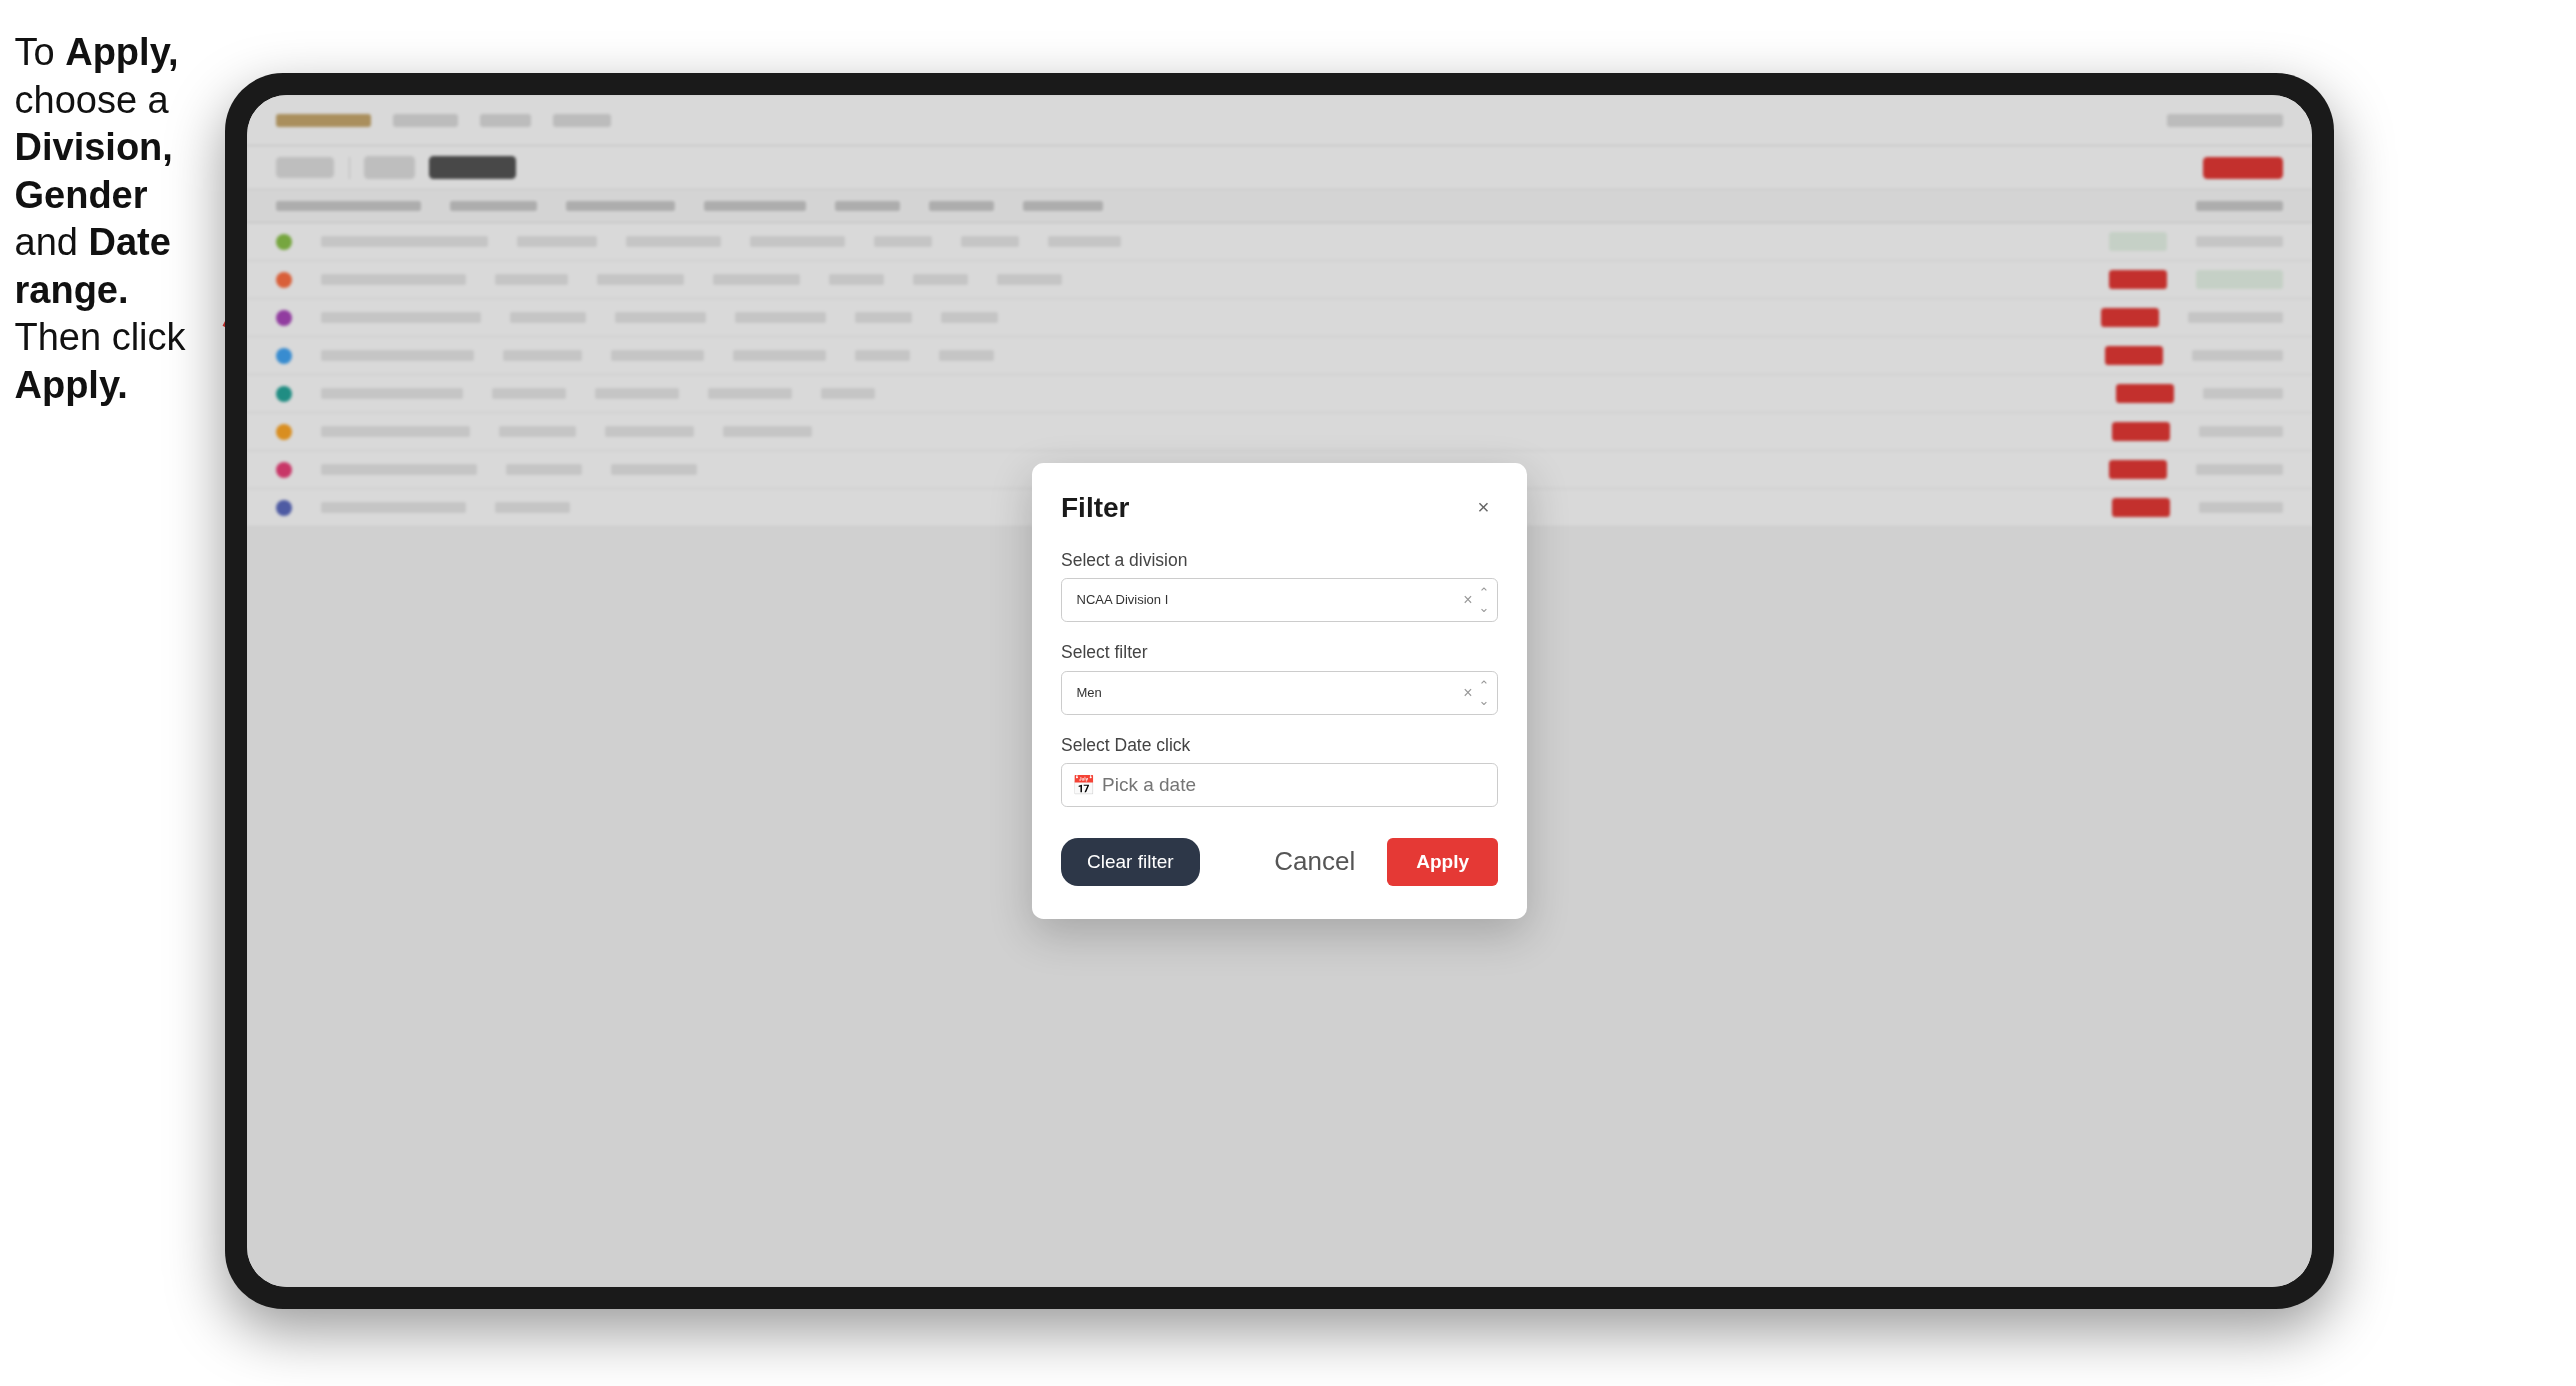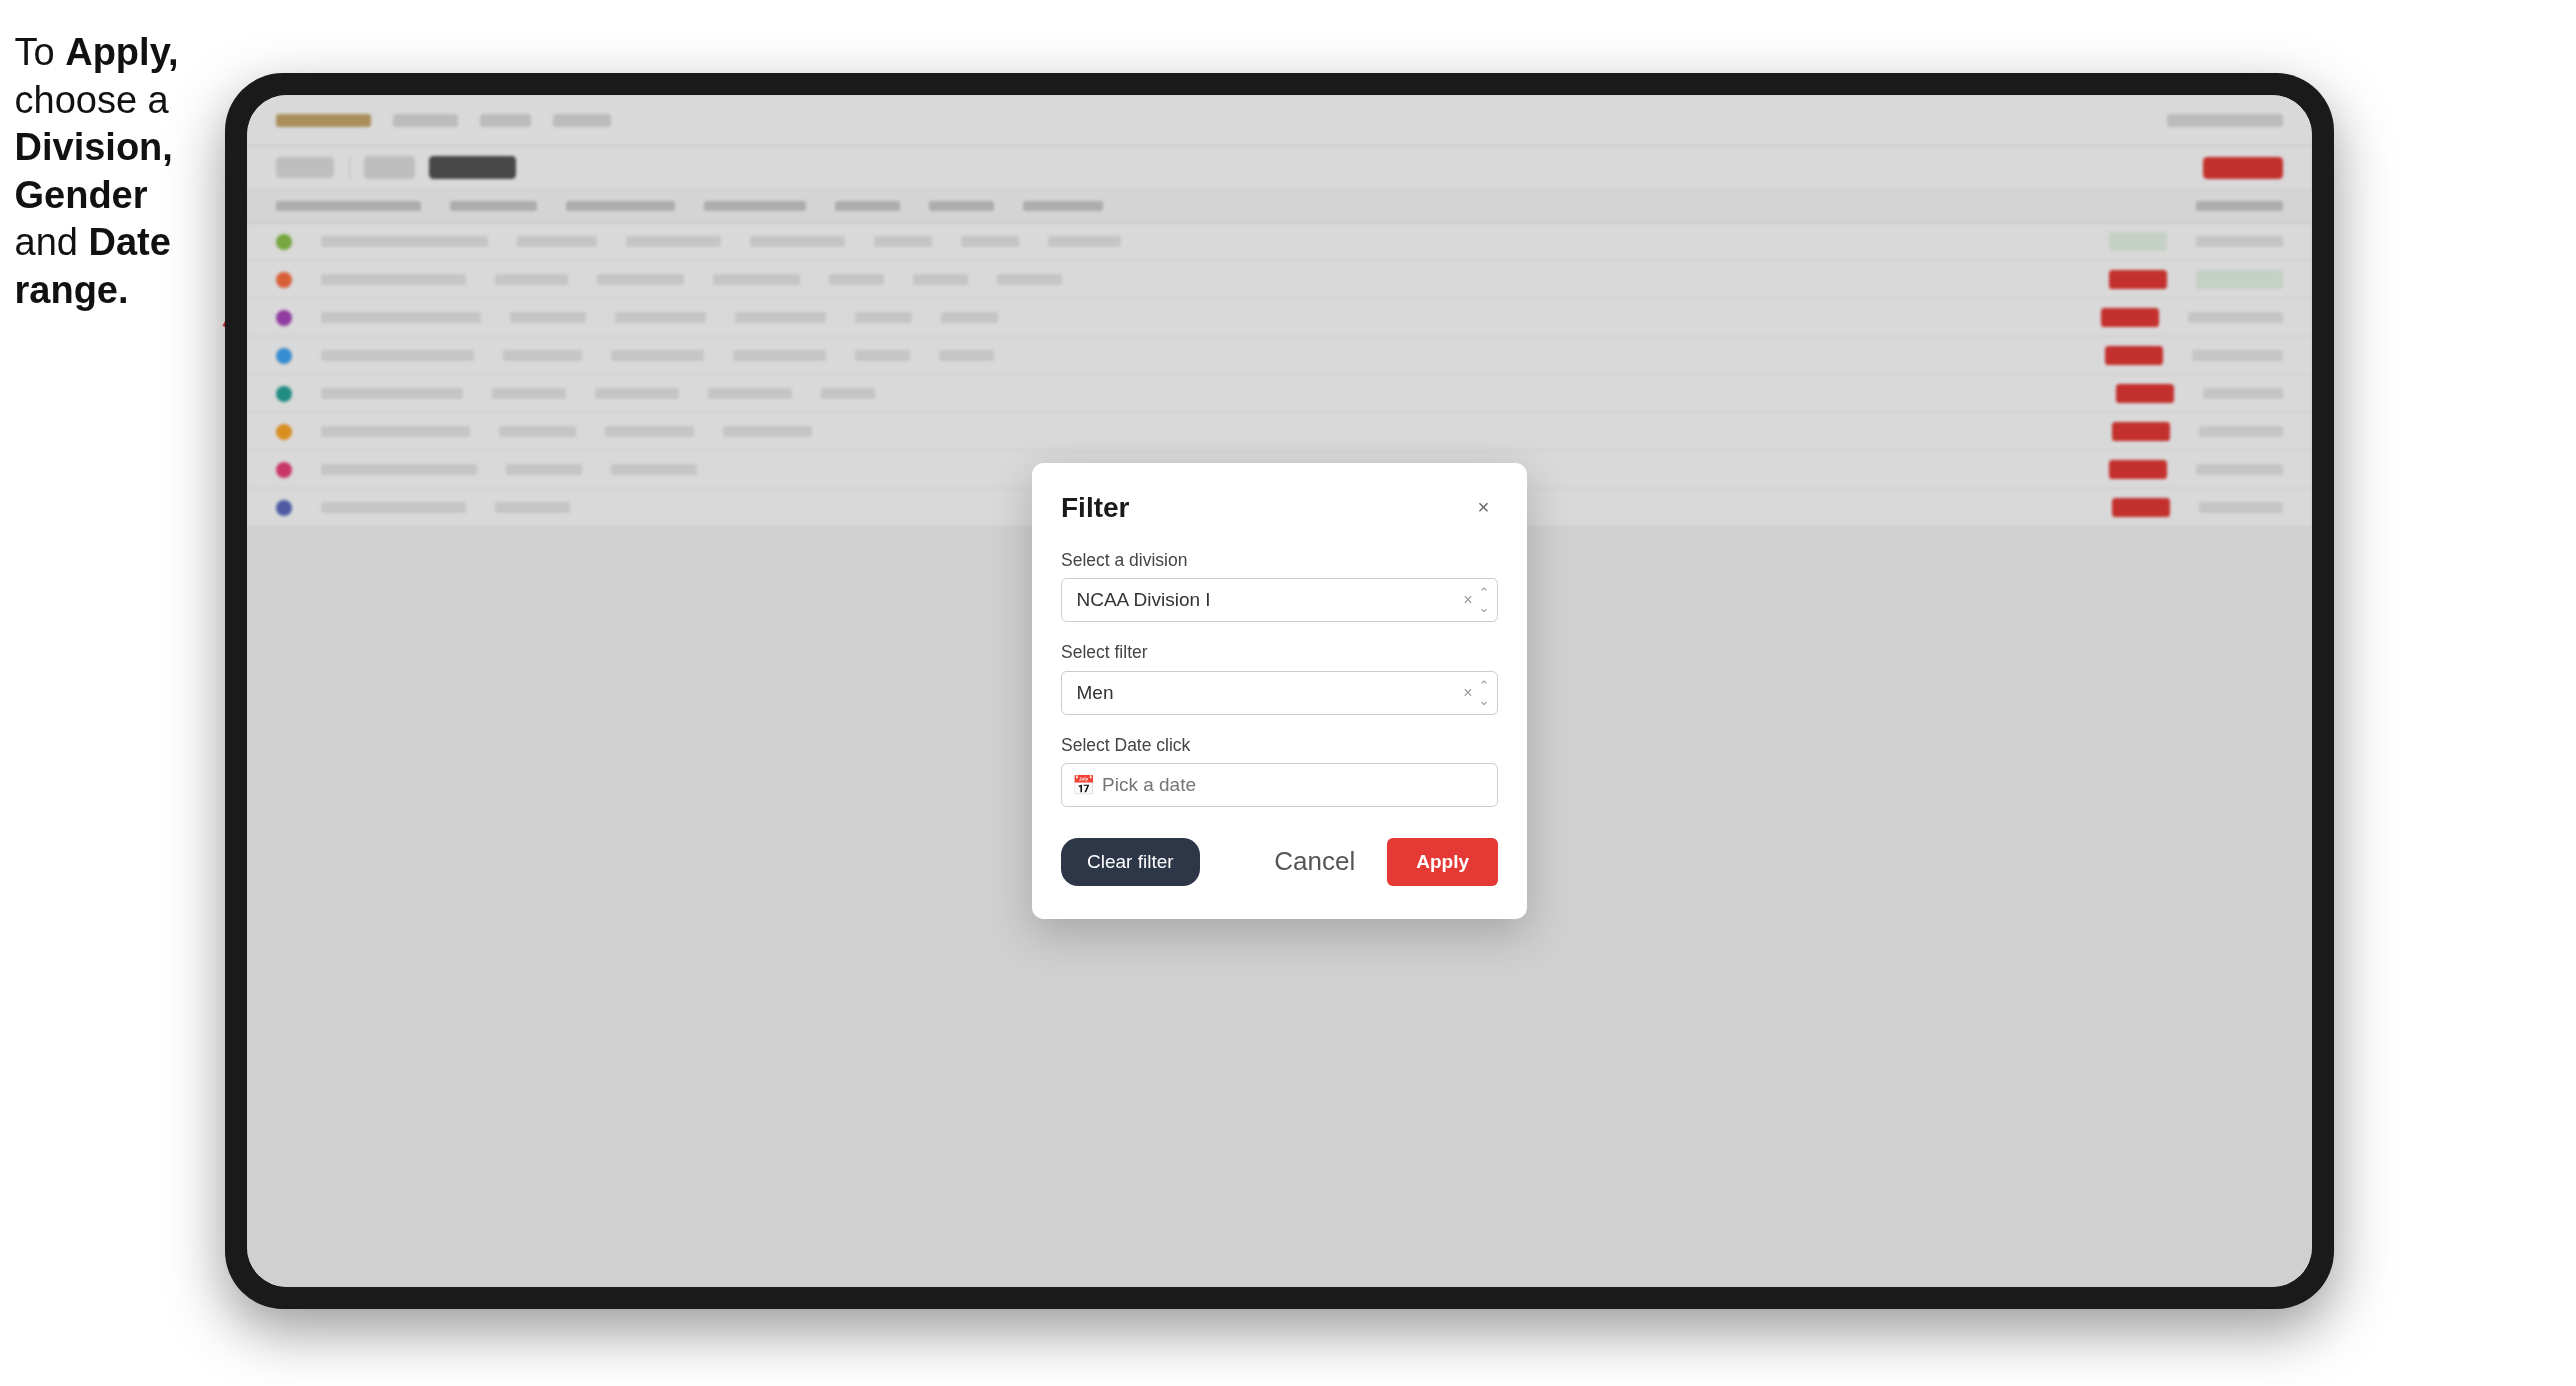--- a/index.html
+++ b/index.html
@@ -201,21 +201,21 @@
     .select-wrapper {
       position: relative;
     }
 
     .form-select {
       width: 100%;
       height: 44px;
       border: 0.7px solid #ccc;
       border-radius: 5.8px;
       padding: 0 51px 0 14.5px;
-      font-size: 19px;
+      font-size: 13px;
       color: #333;
       background: #fff;
       appearance: none;
       cursor: pointer;
     }
 
     .select-controls {
       position: absolute;
       right: 8.7px;
       top: 50%;
@@ -307,20 +307,21 @@
       gap: 14.5px;
     }
   </style>
 </head>
 <body>
 
 <div class="instruction-text">
   <span>To <span class="bold">Apply,</span> choose a</span><br>
   <span class="bold">Division, Gender</span><br>
   <span>and <span class="bold">Date range.</span></span><br>
+  <span>Then click <span class="bold">Apply.</span></span>
 </div>
 
 <svg class="arrow-svg" viewBox="0 0 3542 1906" xmlns="http://www.w3.org/2000/svg">
   <defs>
     <marker id="arrowhead" markerWidth="10" markerHeight="7" refX="10" refY="3.5" orient="auto">
       <polygon points="0 0, 10 3.5, 0 7" fill="#e53935"></polygon>
     </marker>
   </defs>
   <line x1="310" y1="440" x2="860" y2="730" stroke="#e53935" stroke-width="18" marker-end="url(#arrowhead)"></line>
 </svg>

